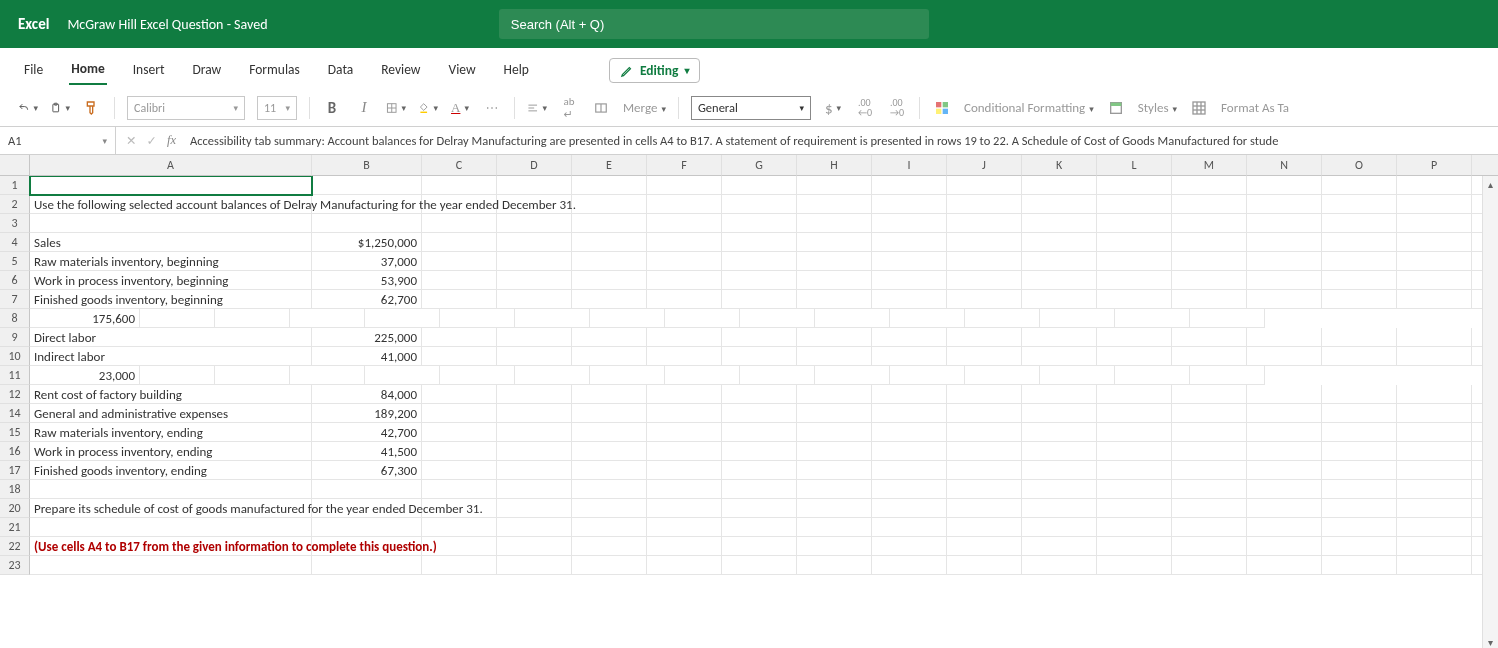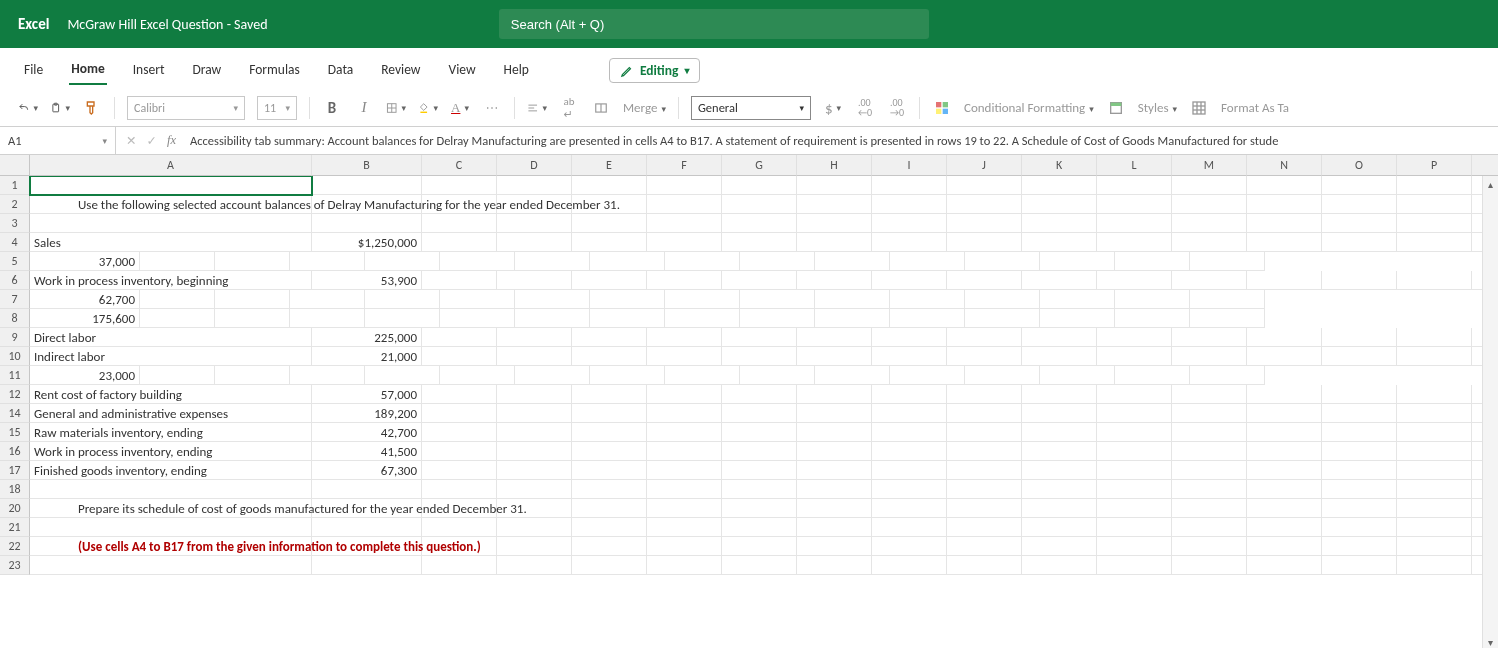--- a/index.html
+++ b/index.html
@@ -30,21 +30,21 @@
 
     .grid-wrap { display: flex; height: calc(648px - 48px - 41px - 36px - 28px); position: relative; }
     .colhdr-row { display: flex; height: 21px; }
     .corner { width: 30px; min-width:30px; border-right: 1px solid #c6c6c6; border-bottom: 1px solid #c6c6c6; background: #f0f0f0; }
     .colhdr { text-align: center; border-right: 1px solid #e0e0e0; border-bottom: 1px solid #c6c6c6; background: #f0f0f0; font-size: 12px; color: #555; display:flex; align-items:center; justify-content:center;}
     .rows { overflow: hidden; }
     .row { display: flex; height: 19px; }
     .rowhdr { width: 30px; min-width: 30px; text-align: center; border-right: 1px solid #c6c6c6; border-bottom: 1px solid #e0e0e0; background: #f0f0f0; font-size: 12px; color: #555; display:flex; align-items:center; justify-content:center;}
     .cell { border-right: 1px solid #e5e5e5; border-bottom: 1px solid #e5e5e5; font-size: 13px; padding: 0 4px; display:flex; align-items:center; white-space: nowrap; overflow: visible; position: relative; }
     .cell.num { justify-content: flex-end; }
-    .cell .overflow { position: absolute; left: 4px; white-space: nowrap; z-index: 1; margin-left: 44px; }
+    .cell .overflow { position: absolute; left: 4px; white-space: nowrap; z-index: 1; }
     .cell.bold { font-weight: 700; }
     .cell.red { color: #b00000; font-weight: 700; }
     .selected-cell { outline: 2px solid #107c41; outline-offset: -1px; z-index: 3; }
 
     .scroll-v { position: absolute; right: 0; top: 21px; bottom: 0; width: 16px; background: #f4f4f4; border-left:1px solid #e0e0e0; display:flex; flex-direction:column; align-items:center; }
     .scroll-v .arrow { height:16px; font-size:10px; color:#666; display:flex; align-items:center; justify-content:center; width:100%;}
 
     .underlineA { text-decoration: underline; text-decoration-color: #c00; }
     svg { display: block; }
   </style>
@@ -292,20 +292,21 @@
           <div class="cell" style="width: 75px; min-width: 75px;"></div>
           <div class="cell" style="width: 75px; min-width: 75px;"></div>
           <div class="cell" style="width: 75px; min-width: 75px;"></div>
           <div class="cell" style="width: 75px; min-width: 75px;"></div>
           <div class="cell" style="width: 75px; min-width: 75px;"></div>
           <div class="cell" style="width: 75px; min-width: 75px;"></div>
           <div class="cell" style="width: 75px; min-width: 75px;"></div>
         </div>
         <div class="row">
           <div class="rowhdr">5</div>
+          <div class="cell" style="width: 282px; min-width: 282px;">Raw materials inventory, beginning</div>
           <div class="cell num" style="width: 110px; min-width: 110px;">37,000</div>
           <div class="cell" style="width: 75px; min-width: 75px;"></div>
           <div class="cell" style="width: 75px; min-width: 75px;"></div>
           <div class="cell" style="width: 75px; min-width: 75px;"></div>
           <div class="cell" style="width: 75px; min-width: 75px;"></div>
           <div class="cell" style="width: 75px; min-width: 75px;"></div>
           <div class="cell" style="width: 75px; min-width: 75px;"></div>
           <div class="cell" style="width: 75px; min-width: 75px;"></div>
           <div class="cell" style="width: 75px; min-width: 75px;"></div>
           <div class="cell" style="width: 75px; min-width: 75px;"></div>
@@ -331,20 +332,21 @@
           <div class="cell" style="width: 75px; min-width: 75px;"></div>
           <div class="cell" style="width: 75px; min-width: 75px;"></div>
           <div class="cell" style="width: 75px; min-width: 75px;"></div>
           <div class="cell" style="width: 75px; min-width: 75px;"></div>
           <div class="cell" style="width: 75px; min-width: 75px;"></div>
           <div class="cell" style="width: 75px; min-width: 75px;"></div>
           <div class="cell" style="width: 75px; min-width: 75px;"></div>
         </div>
         <div class="row">
           <div class="rowhdr">7</div>
+          <div class="cell" style="width: 282px; min-width: 282px;">Finished goods inventory, beginning</div>
           <div class="cell num" style="width: 110px; min-width: 110px;">62,700</div>
           <div class="cell" style="width: 75px; min-width: 75px;"></div>
           <div class="cell" style="width: 75px; min-width: 75px;"></div>
           <div class="cell" style="width: 75px; min-width: 75px;"></div>
           <div class="cell" style="width: 75px; min-width: 75px;"></div>
           <div class="cell" style="width: 75px; min-width: 75px;"></div>
           <div class="cell" style="width: 75px; min-width: 75px;"></div>
           <div class="cell" style="width: 75px; min-width: 75px;"></div>
           <div class="cell" style="width: 75px; min-width: 75px;"></div>
           <div class="cell" style="width: 75px; min-width: 75px;"></div>
@@ -390,21 +392,21 @@
           <div class="cell" style="width: 75px; min-width: 75px;"></div>
           <div class="cell" style="width: 75px; min-width: 75px;"></div>
           <div class="cell" style="width: 75px; min-width: 75px;"></div>
           <div class="cell" style="width: 75px; min-width: 75px;"></div>
           <div class="cell" style="width: 75px; min-width: 75px;"></div>
           <div class="cell" style="width: 75px; min-width: 75px;"></div>
         </div>
         <div class="row">
           <div class="rowhdr">10</div>
           <div class="cell" style="width: 282px; min-width: 282px;">Indirect labor</div>
-          <div class="cell num" style="width: 110px; min-width: 110px;">21,000</div>
+          <div class="cell num" style="width: 110px; min-width: 110px;">41,000</div>
           <div class="cell" style="width: 75px; min-width: 75px;"></div>
           <div class="cell" style="width: 75px; min-width: 75px;"></div>
           <div class="cell" style="width: 75px; min-width: 75px;"></div>
           <div class="cell" style="width: 75px; min-width: 75px;"></div>
           <div class="cell" style="width: 75px; min-width: 75px;"></div>
           <div class="cell" style="width: 75px; min-width: 75px;"></div>
           <div class="cell" style="width: 75px; min-width: 75px;"></div>
           <div class="cell" style="width: 75px; min-width: 75px;"></div>
           <div class="cell" style="width: 75px; min-width: 75px;"></div>
           <div class="cell" style="width: 75px; min-width: 75px;"></div>
@@ -429,21 +431,21 @@
           <div class="cell" style="width: 75px; min-width: 75px;"></div>
           <div class="cell" style="width: 75px; min-width: 75px;"></div>
           <div class="cell" style="width: 75px; min-width: 75px;"></div>
           <div class="cell" style="width: 75px; min-width: 75px;"></div>
           <div class="cell" style="width: 75px; min-width: 75px;"></div>
           <div class="cell" style="width: 75px; min-width: 75px;"></div>
         </div>
         <div class="row">
           <div class="rowhdr">12</div>
           <div class="cell" style="width: 282px; min-width: 282px;">Rent cost of factory building</div>
-          <div class="cell num" style="width: 110px; min-width: 110px;">57,000</div>
+          <div class="cell num" style="width: 110px; min-width: 110px;">84,000</div>
           <div class="cell" style="width: 75px; min-width: 75px;"></div>
           <div class="cell" style="width: 75px; min-width: 75px;"></div>
           <div class="cell" style="width: 75px; min-width: 75px;"></div>
           <div class="cell" style="width: 75px; min-width: 75px;"></div>
           <div class="cell" style="width: 75px; min-width: 75px;"></div>
           <div class="cell" style="width: 75px; min-width: 75px;"></div>
           <div class="cell" style="width: 75px; min-width: 75px;"></div>
           <div class="cell" style="width: 75px; min-width: 75px;"></div>
           <div class="cell" style="width: 75px; min-width: 75px;"></div>
           <div class="cell" style="width: 75px; min-width: 75px;"></div>

